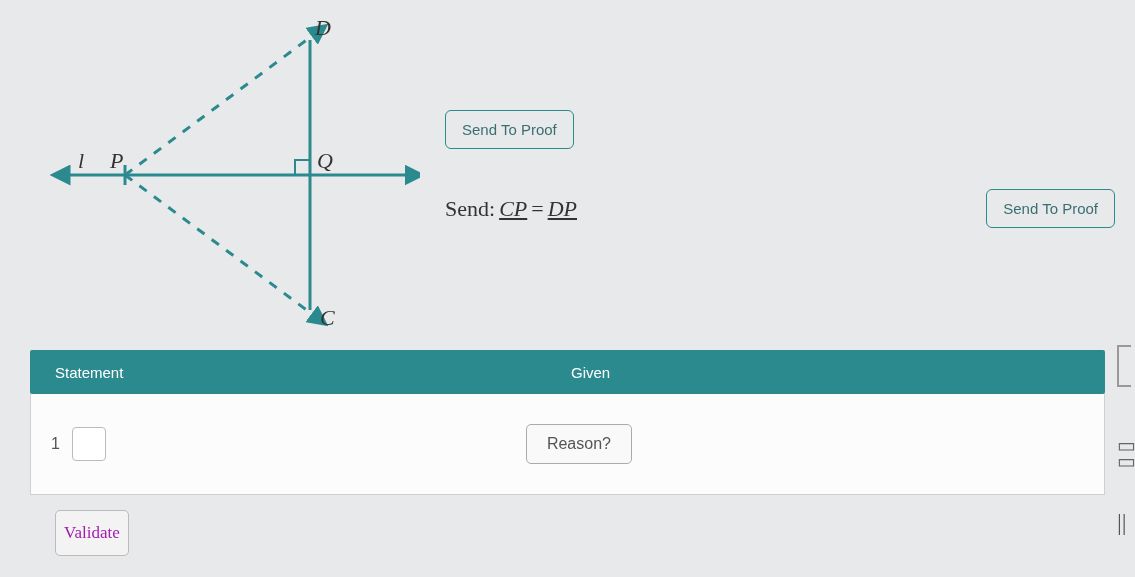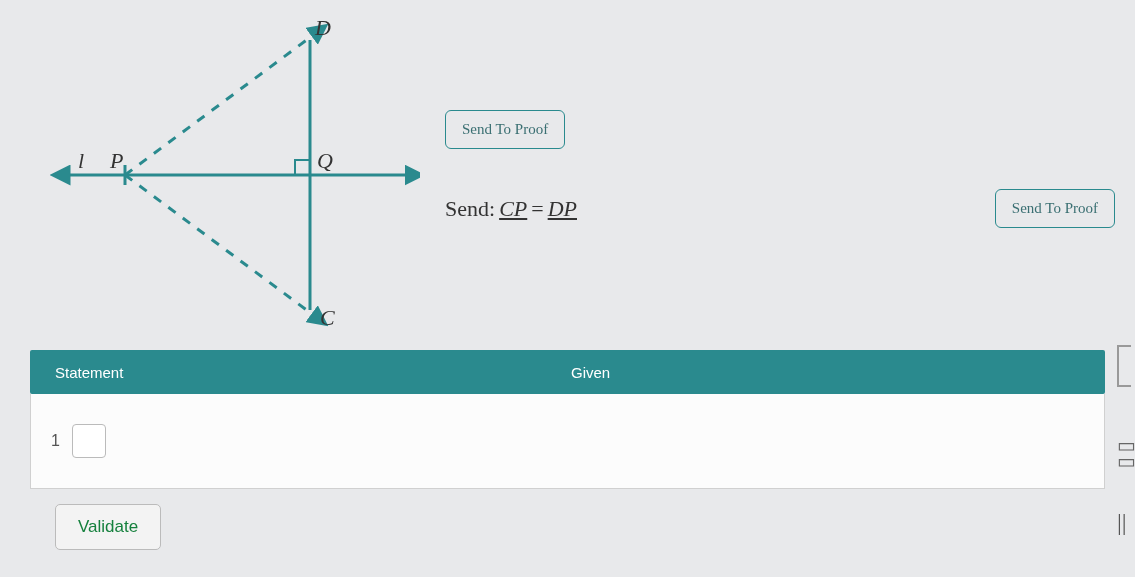--- a/index.html
+++ b/index.html
@@ -52,21 +52,21 @@
     font-style: italic;
     font-family: 'Times New Roman', serif;
     text-decoration: underline;
   }
   .send-btn {
     border: 1.5px solid #2a8a8e;
     color: #3a6f72;
     background: transparent;
     border-radius: 6px;
     padding: 10px 16px;
-    font-family: Liberation Serif, serif;
+    font-family: Liberation Sans, sans-serif;
     font-size: 15px;
     cursor: pointer;
   }
   .proof-table-wrap {
     margin: 10px 30px 0 30px;
   }
   .proof-header {
     background: #2a8a8e;
     display: flex;
     border-radius: 2px;
@@ -114,24 +114,24 @@
     font-family: Arial, sans-serif;
     font-size: 16px;
     color: #555;
     cursor: pointer;
   }
   .validate-btn {
     margin: 15px 0 0 55px;
     border: 1.5px solid #bbb;
     border-radius: 5px;
     background: #f3f3f3;
-    padding: 12px 22px;
-    font-family: Liberation Sans, sans-serif;
+    padding: 12px 8px;
+    font-family: Liberation Serif, serif;
     font-size: 17px;
-    color: #15803d;
+    color: #a21caf;
     cursor: pointer;
     display: inline-block;
   }
   .right-edge {
     position: absolute;
     right: 0;
     top: 345px;
     width: 18px;
     height: 200px;
   }
@@ -208,20 +208,23 @@
 </div>
 
 <div class="proof-table-wrap">
   <div class="proof-header">
     <div class="proof-header-cell proof-header-stmt">Statement</div>
     <div class="proof-header-cell proof-header-rsn">Given</div>
   </div>
   <div class="proof-body">
     <span class="row-num">1</span>
     <div class="stmt-box"></div>
+    <div class="reason-btn-wrap">
+      <button class="reason-btn">Reason?</button>
+    </div>
   </div>
 </div>
 
 <button class="validate-btn">Validate</button>
 
 <div class="right-edge">
   <div class="edge-box1"></div>
   <div class="edge-frac">▭<br>▭</div>
   <div class="edge-par">||</div>
 </div>

